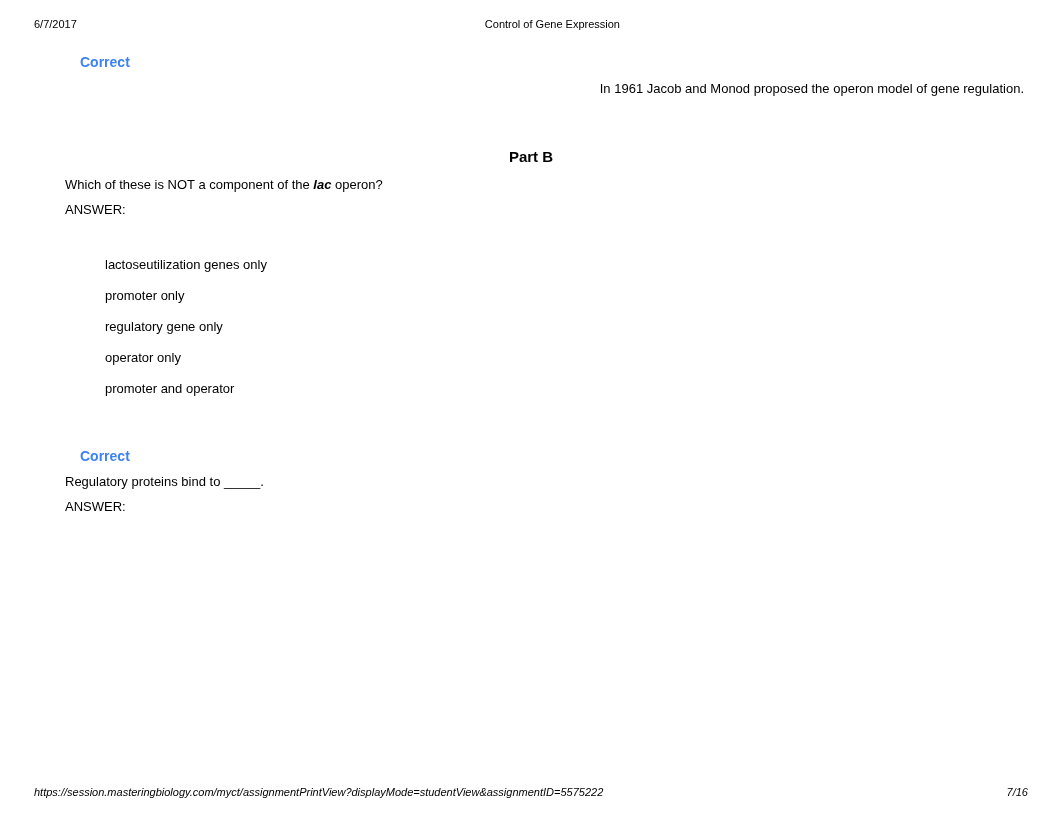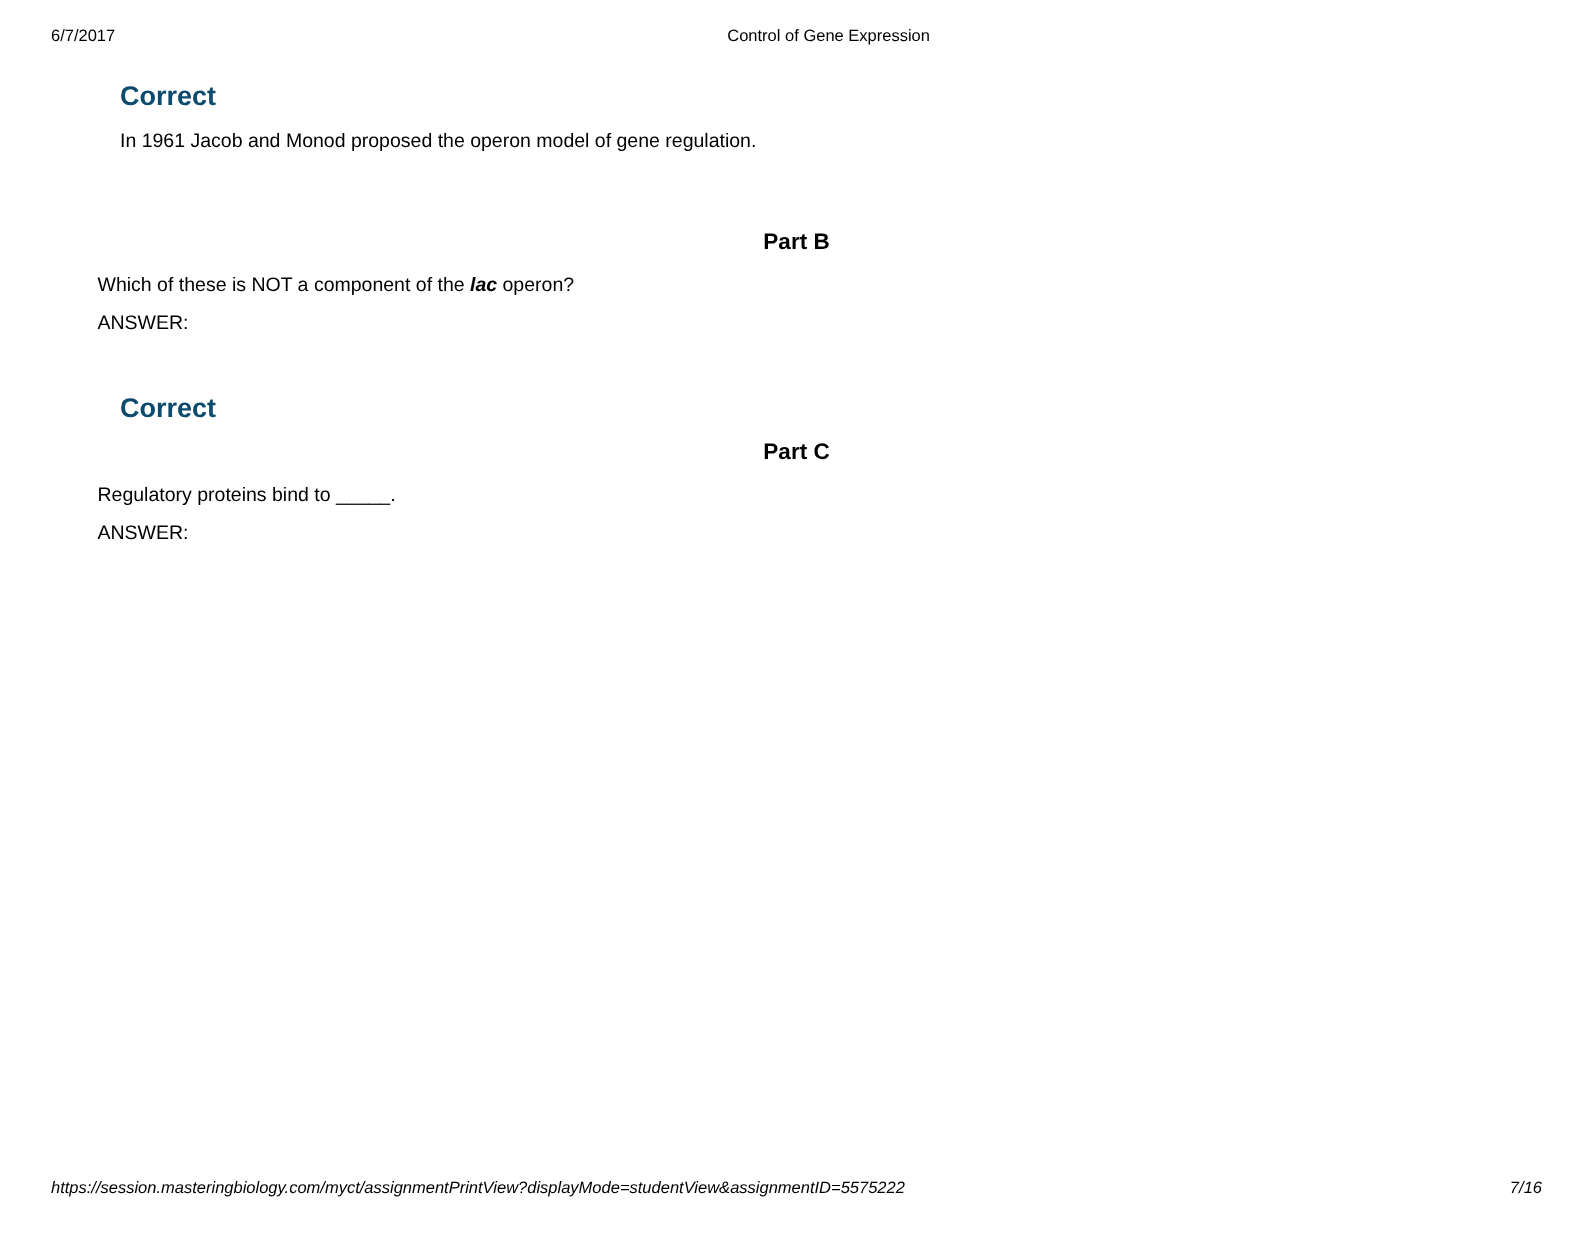--- a/index.html
+++ b/index.html
@@ -24,31 +24,32 @@
   }
   .header-date { float: left; }
   .header-title { text-align: center; }
   .content {
     position: absolute;
     top: 54px;
     left: 38px;
     right: 38px;
   }
   .correct-label {
-    color: #0c4a6e;
+    color: #3b82f6;
     font-weight: bold;
-    font-size: 18px;
+    font-size: 14px;
     margin-left: 42px;
     margin-bottom: 10px;
   }
   .explanation {
     margin-left: 42px;
     font-size: 13px;
     line-height: 1.4;
     margin-bottom: 50px;
+    text-align: right;
   }
   .part-heading {
     font-weight: bold;
     font-size: 15px;
     margin-bottom: 12px;
     text-align: center;
   }
   .question {
     margin-left: 27px;
     font-size: 13px;
@@ -92,24 +93,30 @@
 
   <div class="correct-label">Correct</div>
   <div class="explanation">In 1961 Jacob and Monod proposed the operon model of gene regulation.</div>
 
   <div class="part-heading">Part B</div>
   <div class="question">
     <span>Which of these is NOT a component of the </span><span class="italic">lac</span><span> operon?</span>
   </div>
   <div class="answer-label">ANSWER:</div>
 
+  <div class="options">
+    <div class="option">lactoseutilization genes only</div>
+    <div class="option">promoter only</div>
+    <div class="option">regulatory gene only</div>
+    <div class="option">operator only</div>
+    <div class="option">promoter and operator</div>
+  </div>
 
   <div class="correct-label">Correct</div>
 
-  <div class="part-heading">Part C</div>
   <div class="question">Regulatory proteins bind to _____.</div>
   <div class="answer-label" style="margin-bottom:10px">ANSWER:</div>
 
 </div>
 
 <div class="footer">
   <span class="footer-url">https://session.masteringbiology.com/myct/assignmentPrintView?displayMode=studentView&amp;assignmentID=5575222</span>
   <span class="footer-page">7/16</span>
 </div>
 

